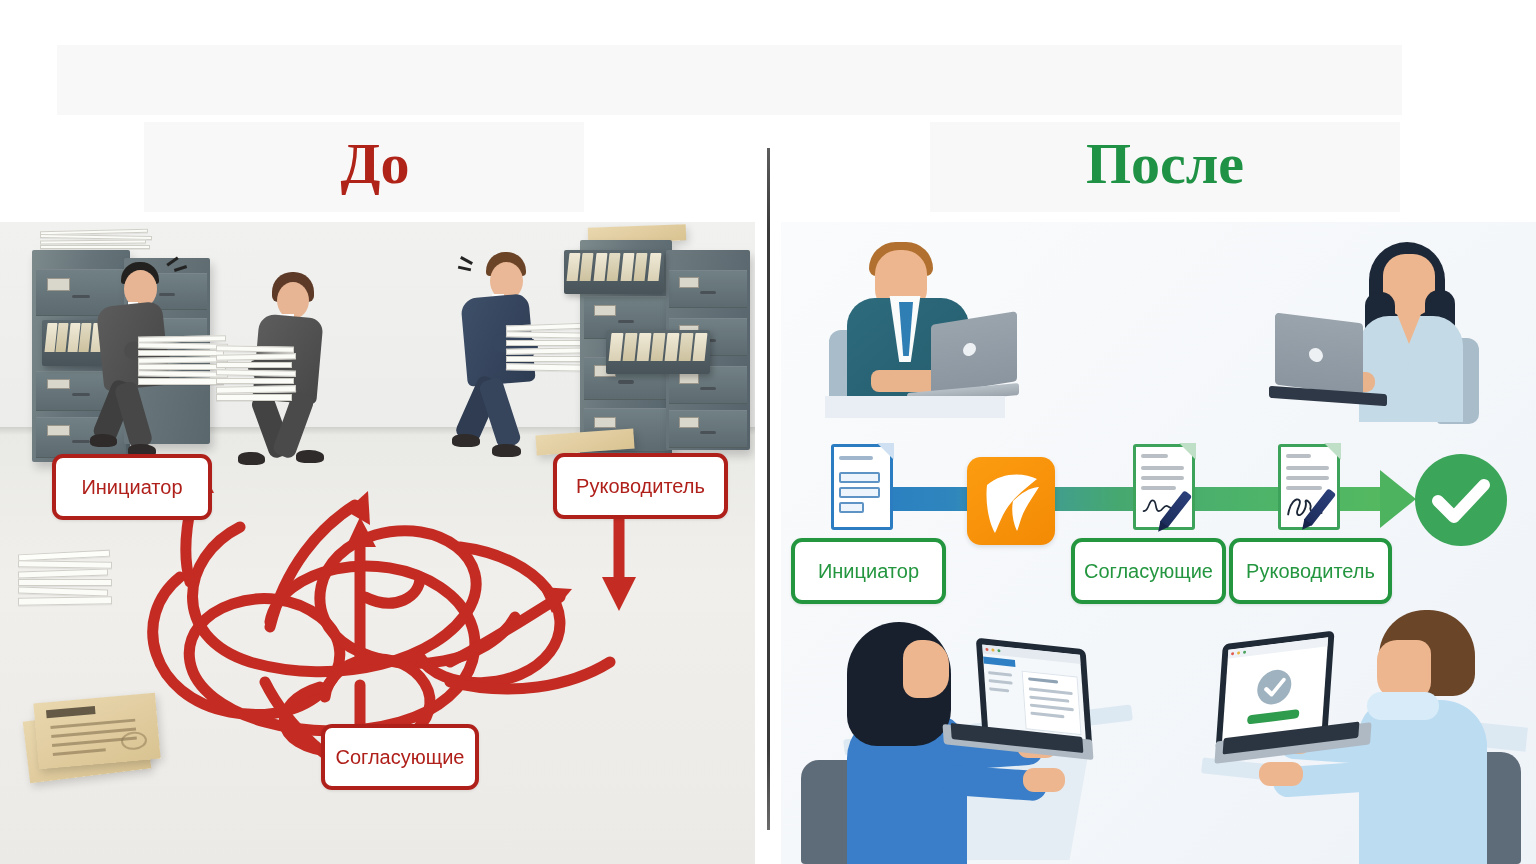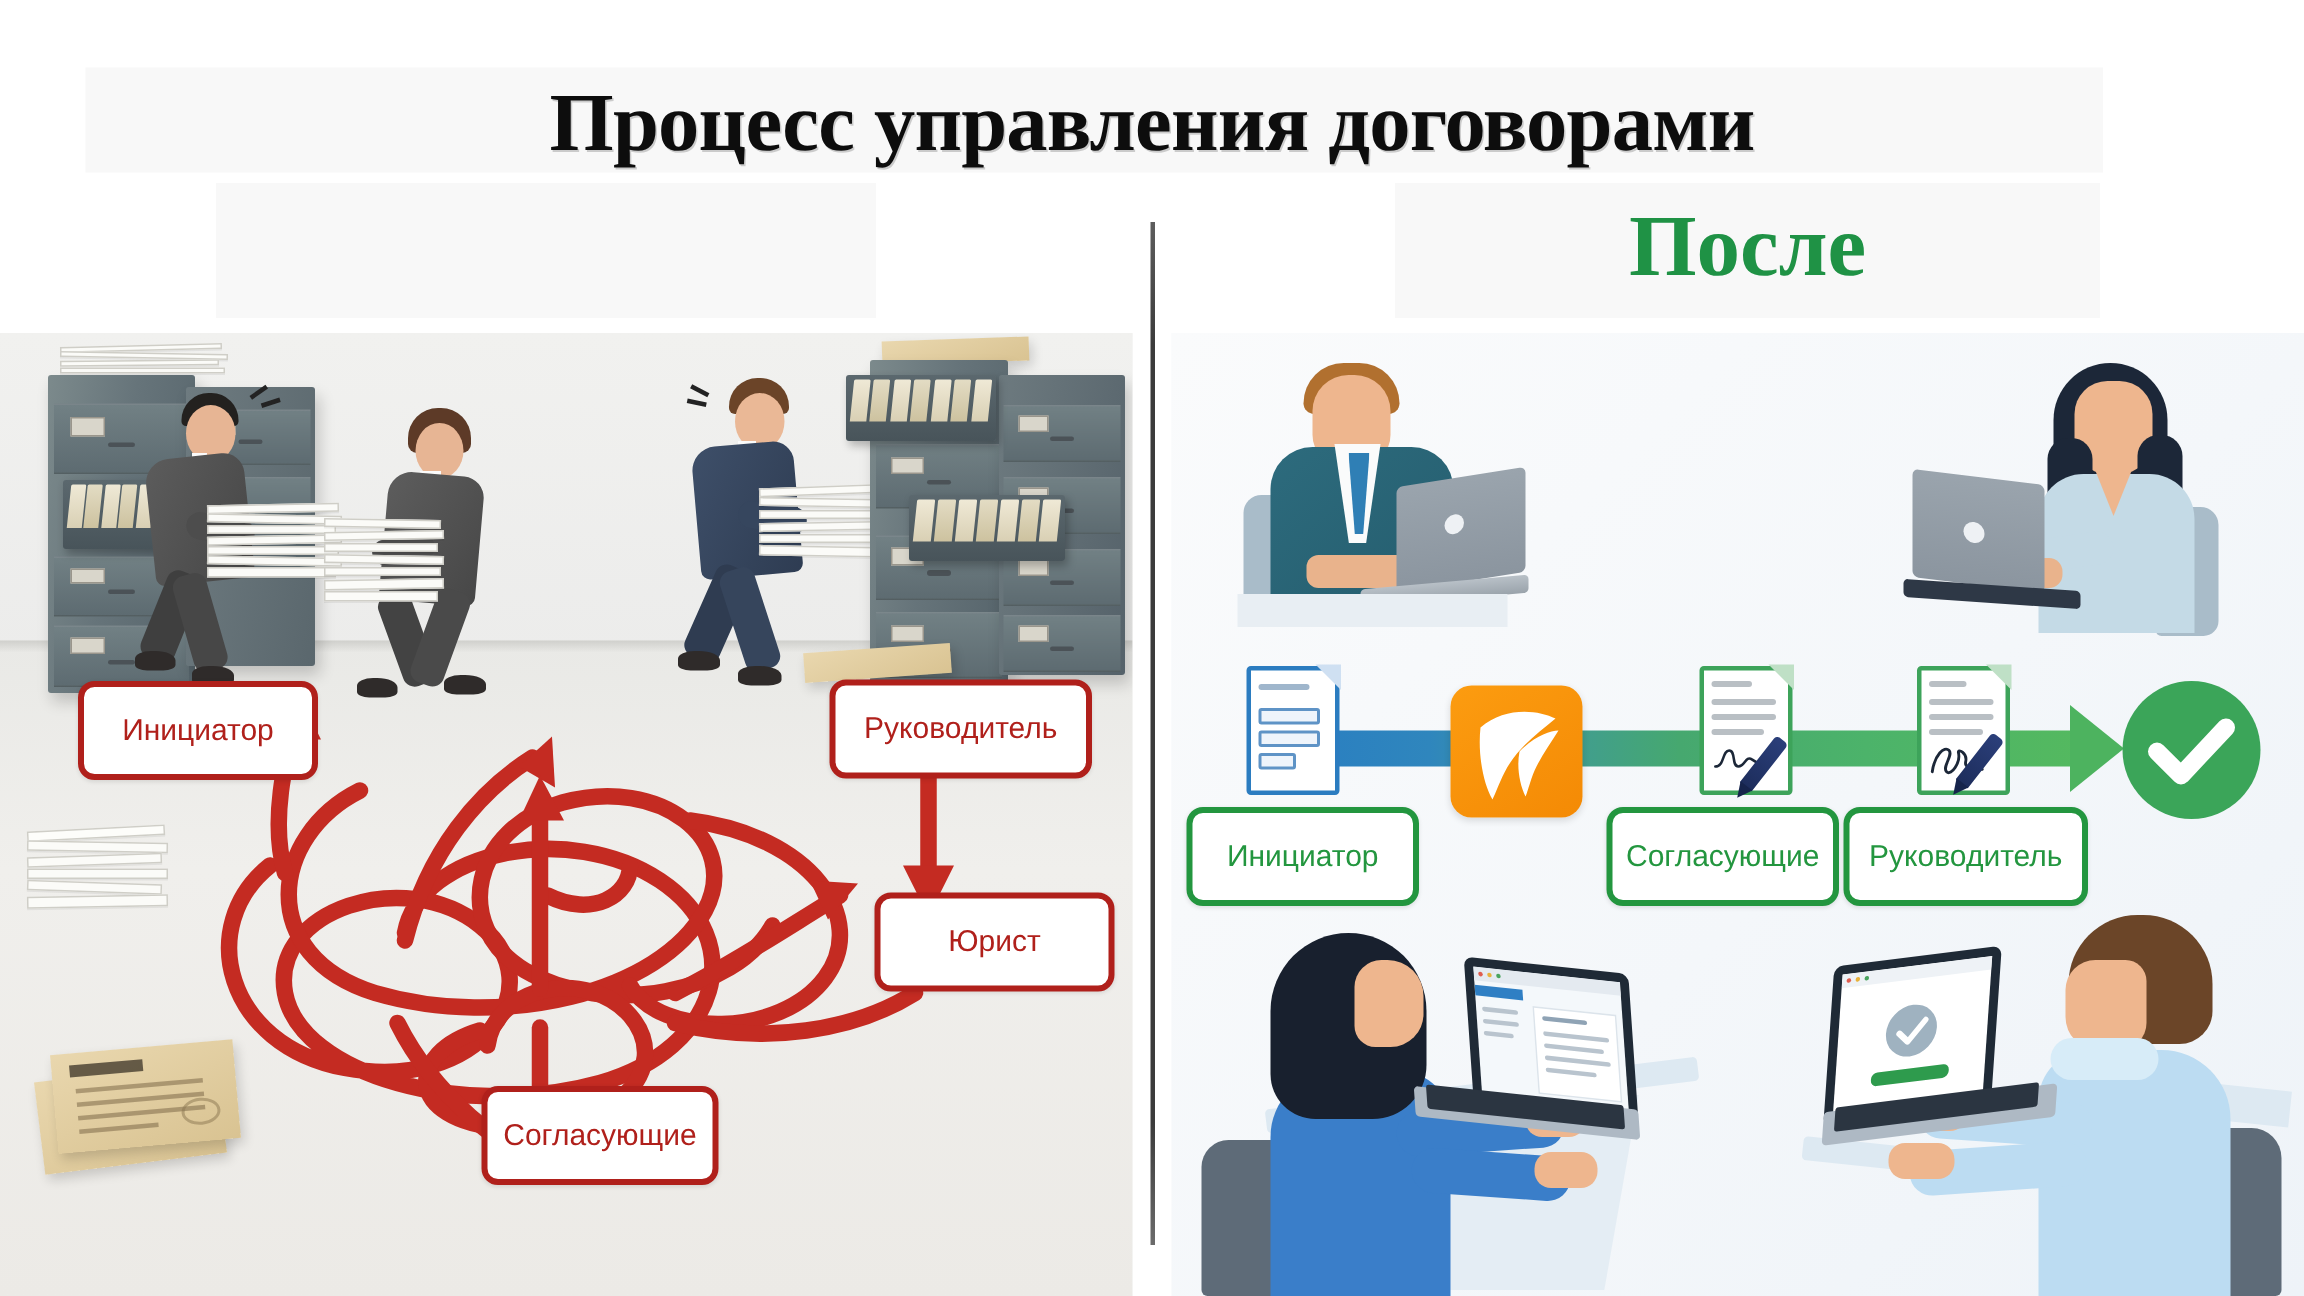--- a/index.html
+++ b/index.html
@@ -259,24 +259,24 @@
   }
 
   .txtline { position:absolute; background:#b9c4ce; border-radius:2px; }
 </style>
 </head>
 <body>
 
 <div id="slide">
 
   <div class="title-band"></div>
-  <div class="slide-title">Процесс управления договорами</div>
 
   <div class="sub-band left"></div>
   <div class="sub-band right"></div>
+  <div class="sub-head before">До</div>
   <div class="sub-head after">После</div>
 
   <div class="divider"></div>
 
   <div class="panel left">
     <div class="wall"></div>
     <div class="floor"></div>
 
     <div class="ill" style="left:18px; top:10px; width:200px; height:230px;">
 
@@ -499,23 +499,20 @@
       <path d="M34 4 L34 76" fill="none" stroke="#c42b22" stroke-width="11" stroke-linecap="round"></path>
       <polygon points="34,104 17,70 51,70" fill="#c42b22"></polygon>
     </svg>
 
     <div class="nodebox red" style="left:52px; top:232px; width:160px; height:66px;">
       <span>Инициатор</span>
     </div>
     <div class="nodebox red" style="left:553px; top:231px; width:175px; height:66px;">
       <span>Руководитель</span>
     </div>
-    <div class="nodebox red" style="left:583px; top:373px; width:160px; height:66px;">
-      <span>Юрист</span>
-    </div>
     <div class="nodebox red" style="left:321px; top:502px; width:158px; height:66px;">
       <span>Согласующие</span>
     </div>
   </div>
 
   <div class="panel right">
     <div class="right-bg"></div>
 
     <div style="position:absolute; left:30px; top:8px; width:230px; height:200px;">
       <div style="position:absolute; left:18px; top:100px; width:40px; height:88px; background:#a9bcc9; border-radius:12px 4px 4px 10px;"></div>

